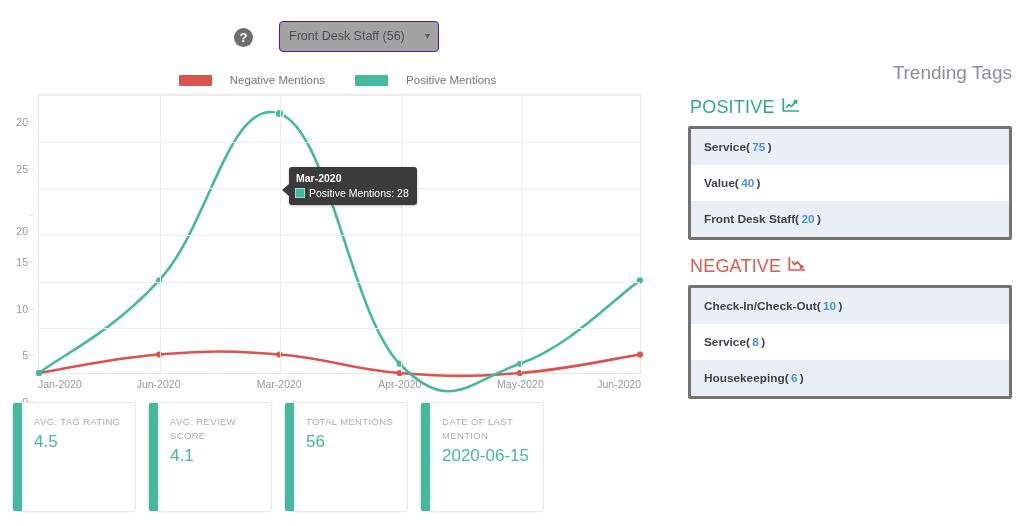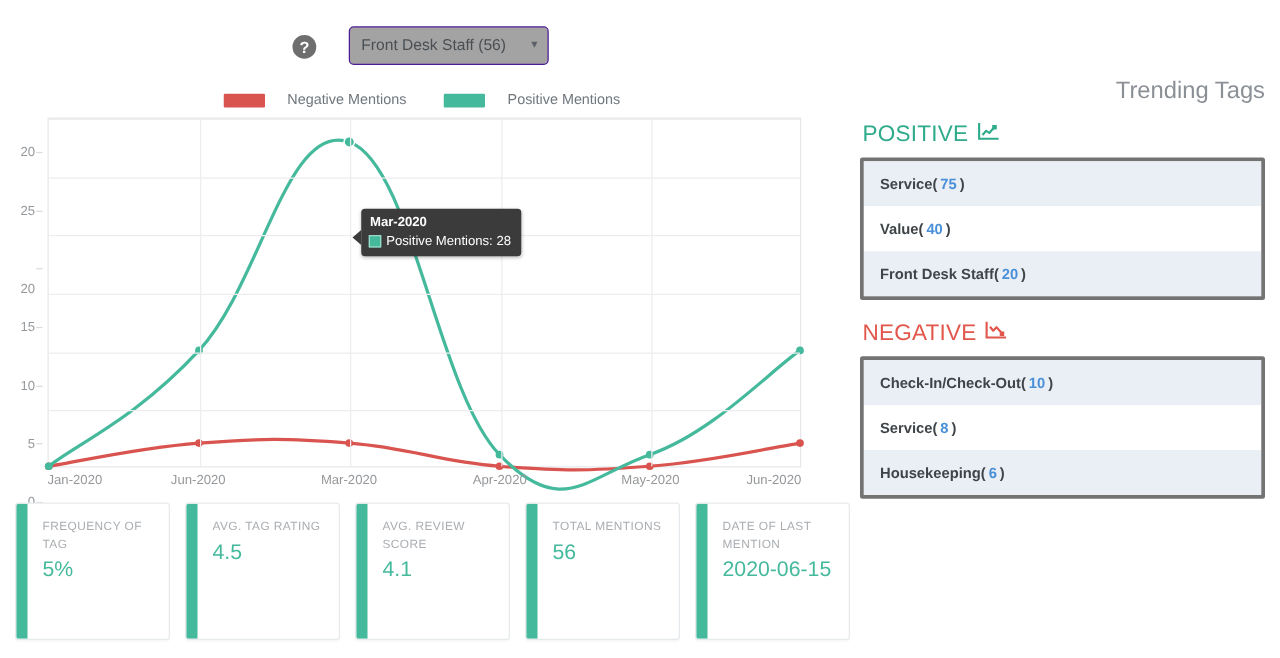--- a/index.html
+++ b/index.html
@@ -216,27 +216,20 @@
         <span class="tooltip-key"></span>
         <span>Positive Mentions: 28</span>
       </div>
     </div>
   </div>
 
   <div class="cards" id="cards">
       <div class="card">
         <div class="card-bar"></div>
         <div class="card-body">
-          <div class="card-label">Frequency of Tag</div>
-          <div class="card-value">5%</div>
-        </div>
-      </div>
-      <div class="card">
-        <div class="card-bar"></div>
-        <div class="card-body">
           <div class="card-label">Avg. Tag Rating</div>
           <div class="card-value">4.5</div>
         </div>
       </div>
       <div class="card">
         <div class="card-bar"></div>
         <div class="card-body">
           <div class="card-label">Avg. Review Score</div>
           <div class="card-value">4.1</div>
         </div>

